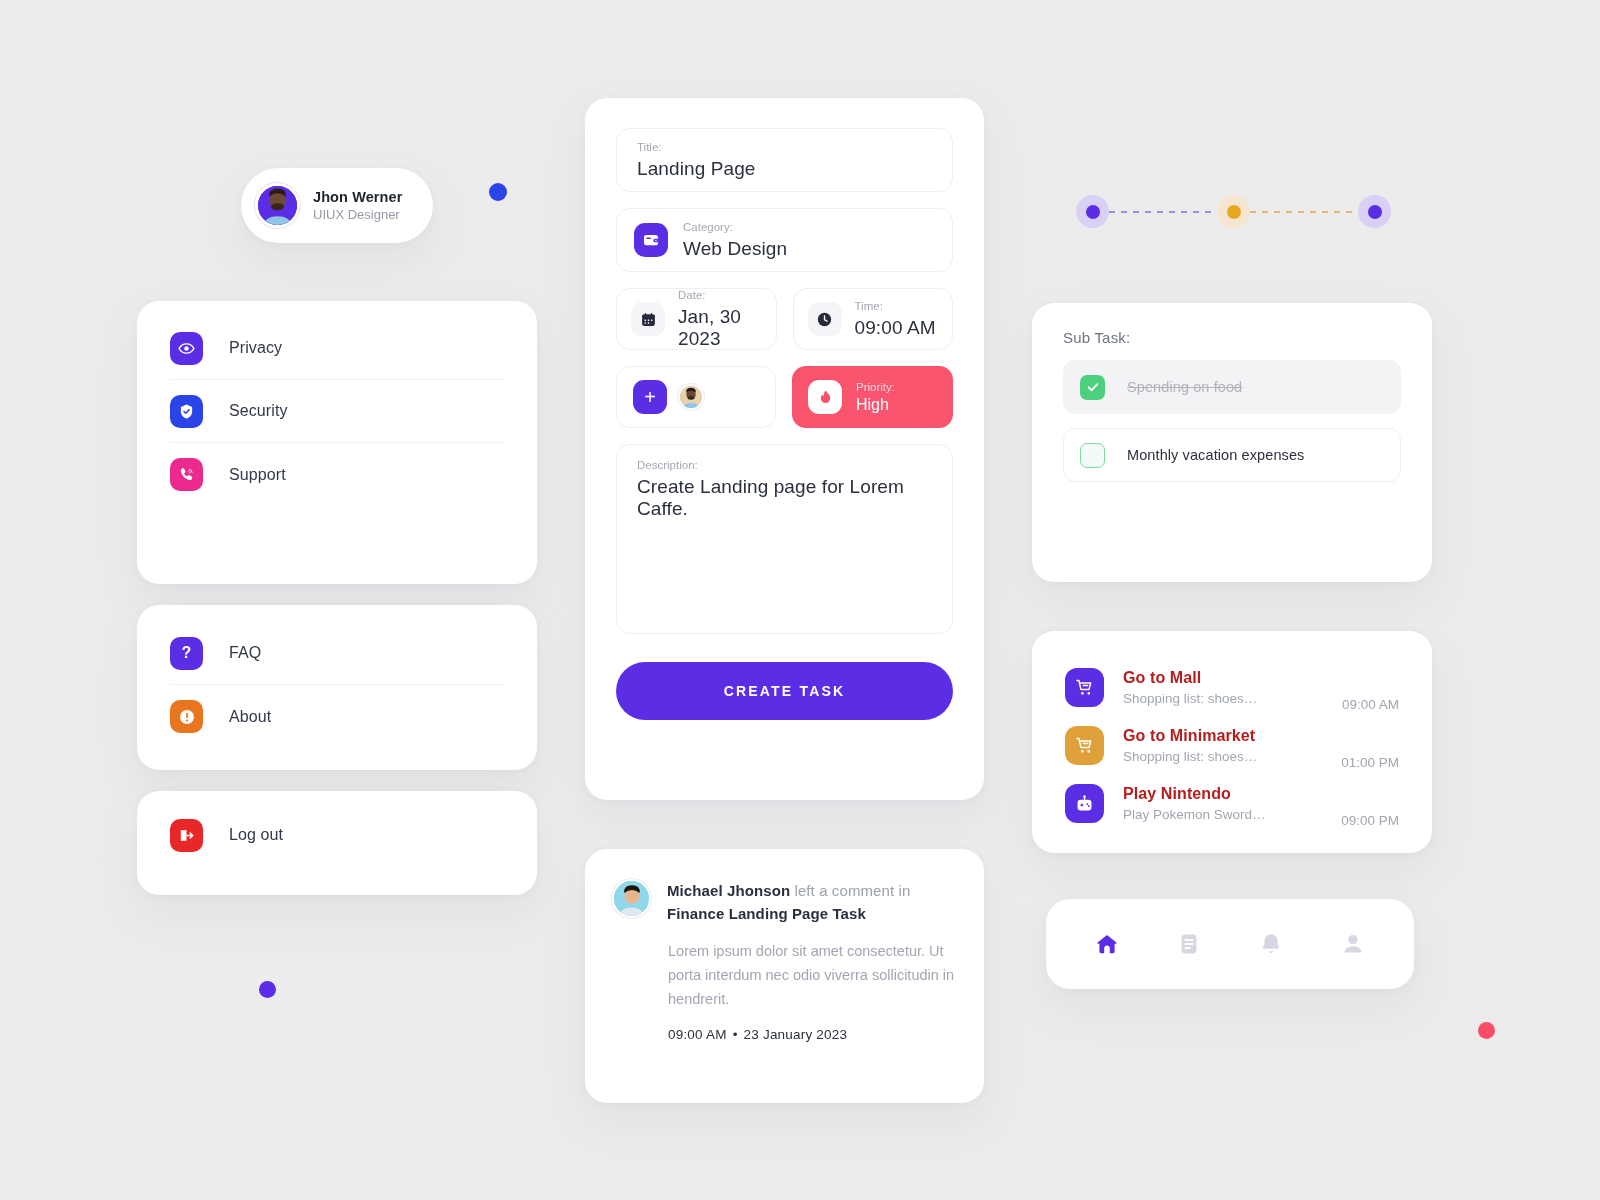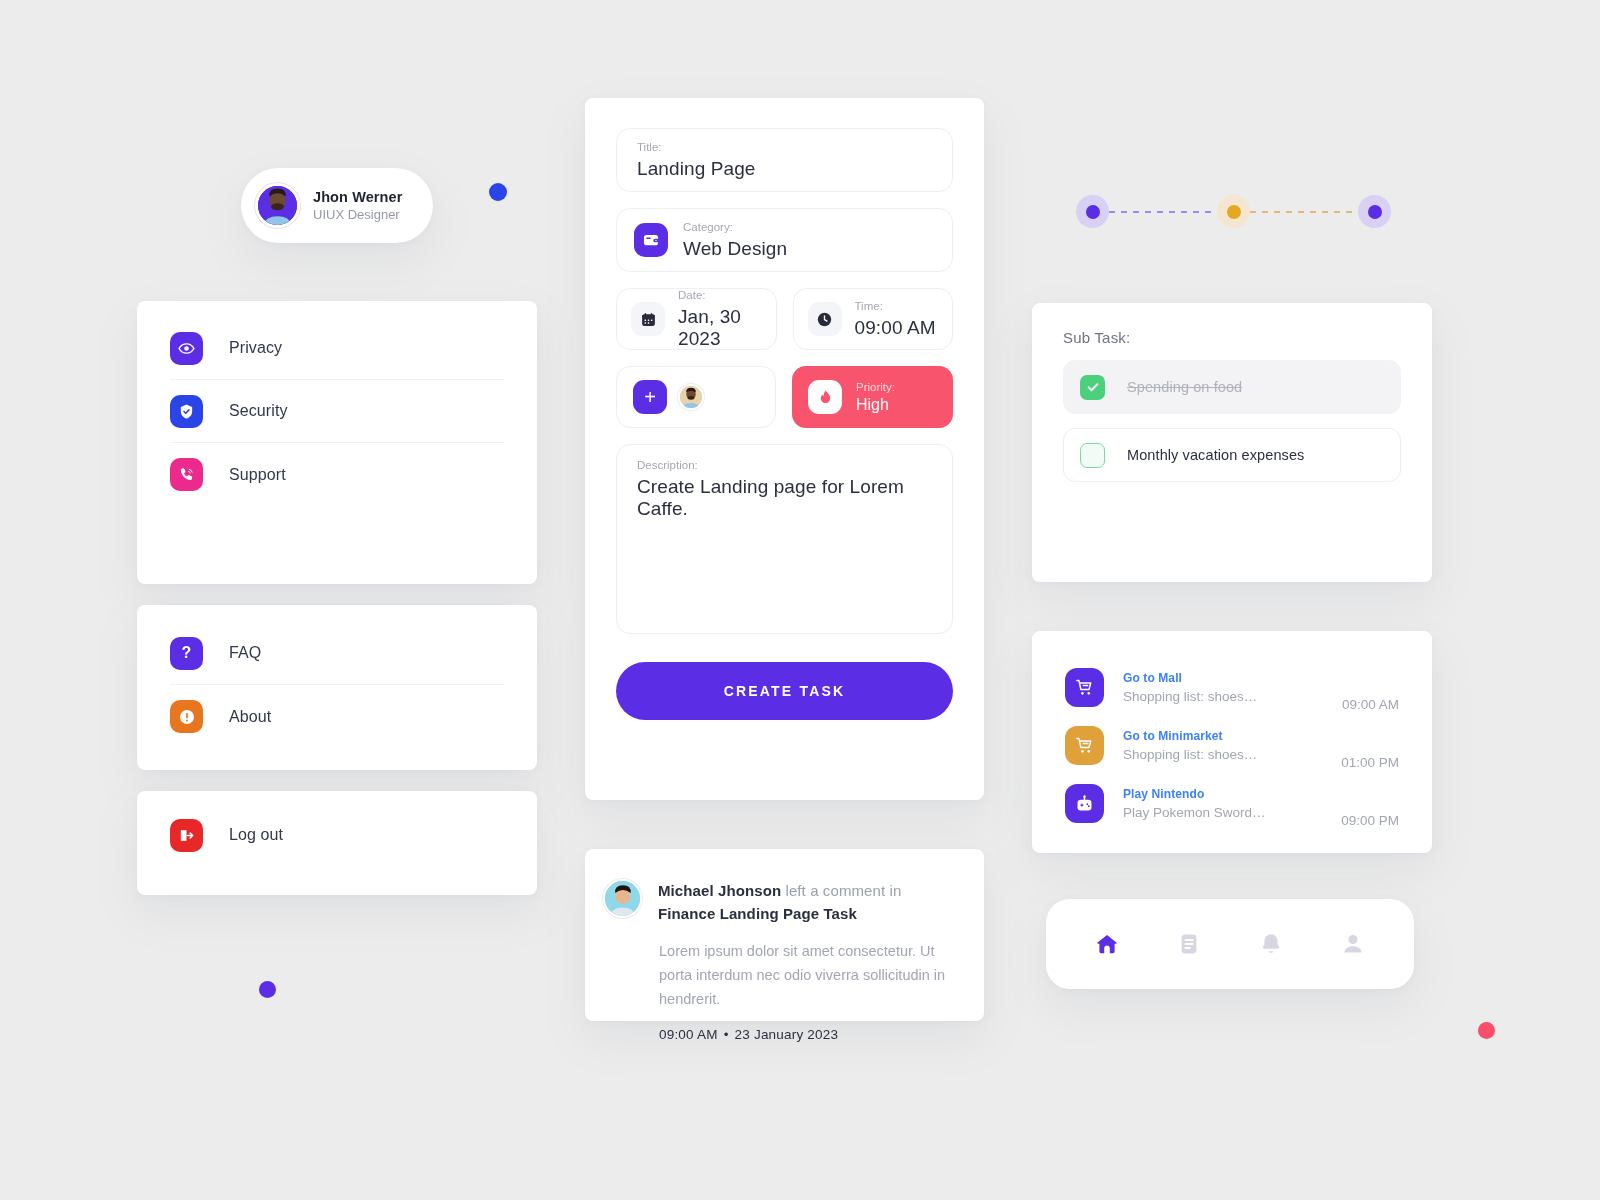--- a/index.html
+++ b/index.html
@@ -14,21 +14,21 @@
   
   .dot { position: absolute; border-radius: 50%; }
   .dot-blue   { width: 18px; height: 18px; background: #2b44e8; left: 489px; top: 183px; }
   .dot-purple { width: 17px; height: 17px; background: #5b2ee5; left: 259px; top: 981px; }
   .dot-pink   { width: 17px; height: 17px; background: #fa4d6a; left: 1478px; top: 1022px; }
 
   
   .card {
     position: absolute;
     background: #ffffff;
-    border-radius: 8px;
+    border-radius: 22px;
     box-shadow: 0 18px 45px rgba(120,125,150,0.10), 0 2px 8px rgba(120,125,150,0.05);
   }
 
   
   .profile {
     left: 241px; top: 168px; width: 192px; height: 75px;
     border-radius: 40px;
     display: flex; align-items: center; padding-left: 14px; gap: 13px;
   }
   .avatar {
@@ -110,21 +110,21 @@
   .f-desc { height: 190px; margin-top: 16px; padding: 14px 20px; }
 
   .create-btn {
     margin-top: 28px; width: 100%; height: 58px;
     background: #5b2ee5; border: none; border-radius: 30px;
     color: #fff; font-size: 14px; font-weight: 700; letter-spacing: 2.2px;
     font-family: "Liberation Sans", sans-serif; cursor: pointer;
   }
 
   
-  .comment-card { left: 585px; top: 849px; width: 399px; height: 172px; padding: 30px 18px; }
+  .comment-card { left: 585px; top: 849px; width: 399px; height: 254px; padding: 30px 27px; }
   .cmt-head { display: flex; gap: 16px; }
   .cmt-av {
     width: 39px; height: 39px; border-radius: 50%; flex: none; overflow: hidden;
     border: 2px solid #fff; box-shadow: 0 0 0 1px #eaeaef; position: relative;
     background: #8ed8ea;
   }
   .cmt-title { font-size: 15px; line-height: 23px; color: #2b3040; letter-spacing: .1px; }
   .cmt-title .muted { color: #9ba0ad; font-weight: 400; }
   .cmt-title .strong { font-weight: 700; }
   .cmt-body { margin-top: 14px; font-size: 14.5px; line-height: 24px; color: #a2a6b2; padding-left: 56px; }
@@ -160,21 +160,21 @@
   .sub-row.done .sub-text { color: #b0b3bc; text-decoration: line-through; }
 
   
   .activity-card { left: 1032px; top: 631px; width: 400px; height: 222px; padding: 27px 33px; }
   .act-row { display: flex; align-items: center; gap: 19px; height: 58px; }
   .act-icon {
     width: 39px; height: 39px; border-radius: 12px; flex: none;
     display: flex; align-items: center; justify-content: center; color: #fff;
   }
   .act-mid { flex: 1; }
-  .act-title { font-size: 12px; font-weight: 700; color: #3b82f6; letter-spacing: .1px; }
+  .act-title { font-size: 16px; font-weight: 700; color: #b91c1c; letter-spacing: .1px; }
   .act-sub { font-size: 13.5px; color: #a2a6b2; margin-top: 4px; }
   .act-time { font-size: 13.5px; color: #a2a6b2; align-self: flex-end; padding-bottom: 4px; }
 
   
   .navbar {
     left: 1046px; top: 899px; width: 368px; height: 90px; border-radius: 24px;
     display: flex; align-items: center; justify-content: space-around; padding: 0 20px;
   }
   .nav-item { display: flex; align-items: center; justify-content: center; width: 40px; height: 40px; }
   .nav-active { color: #5b2ee5; }

